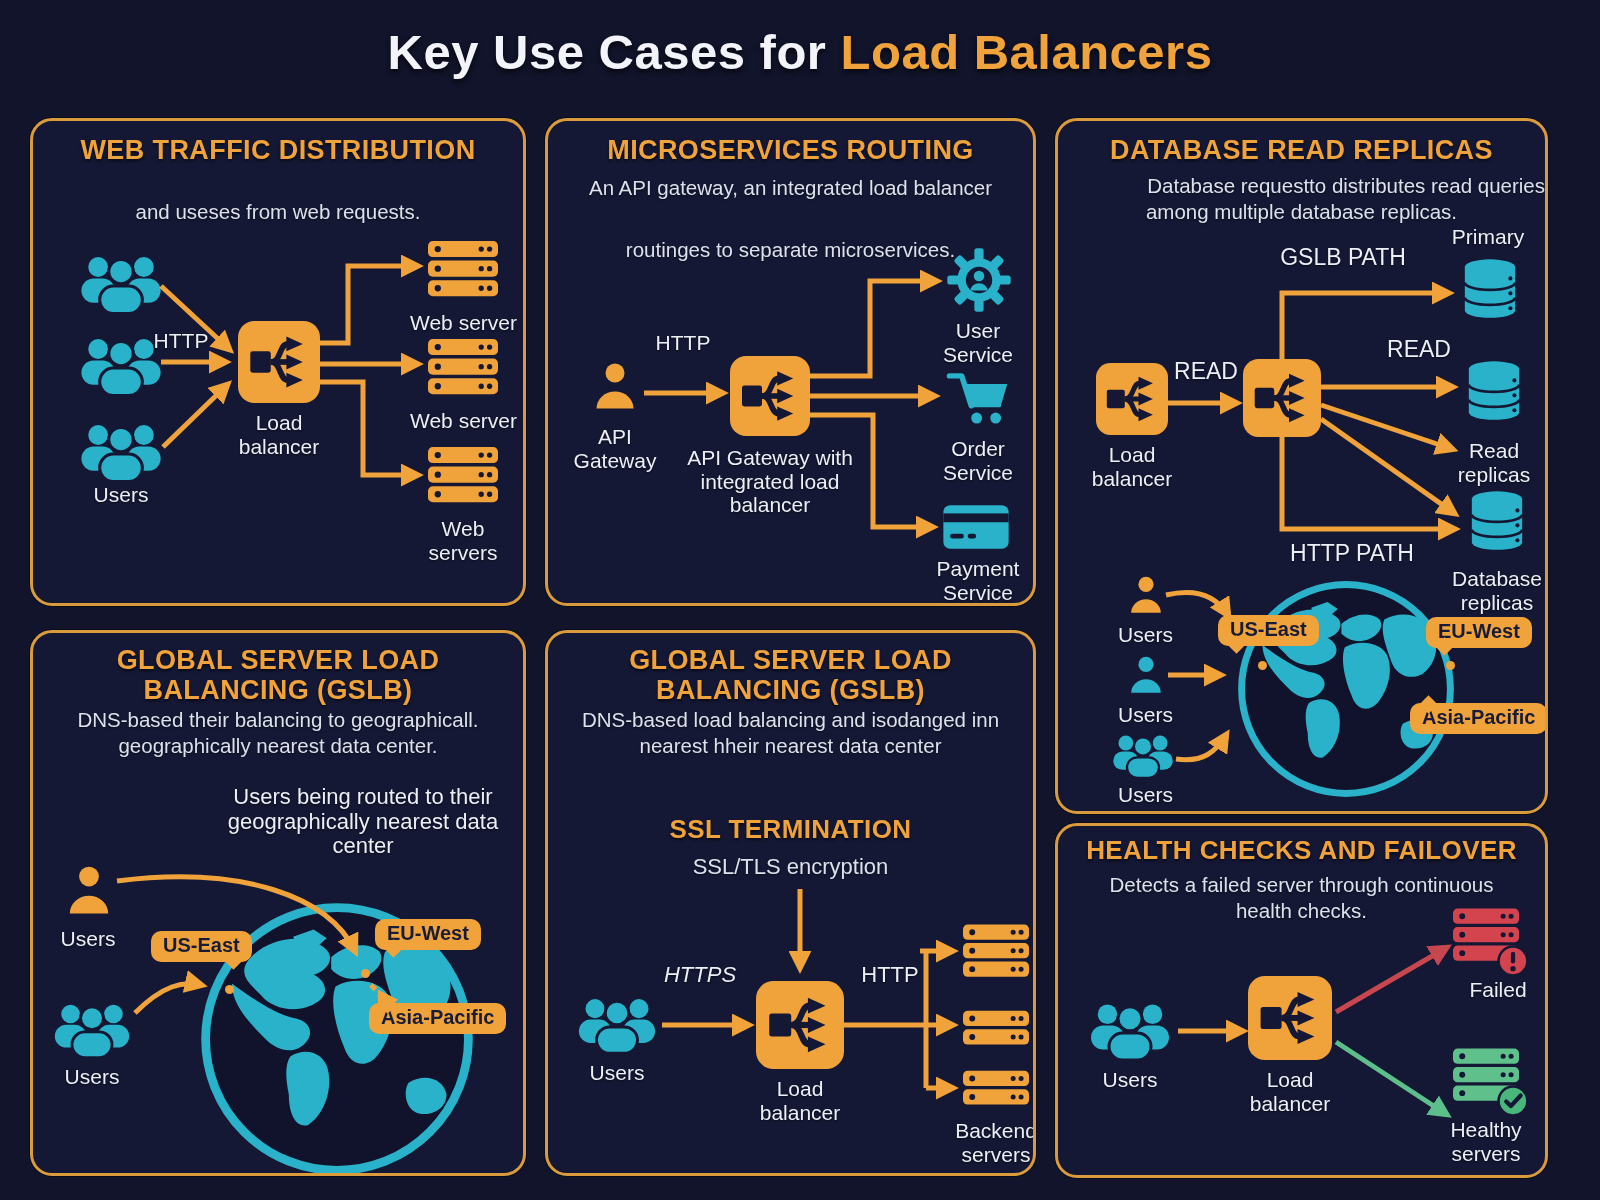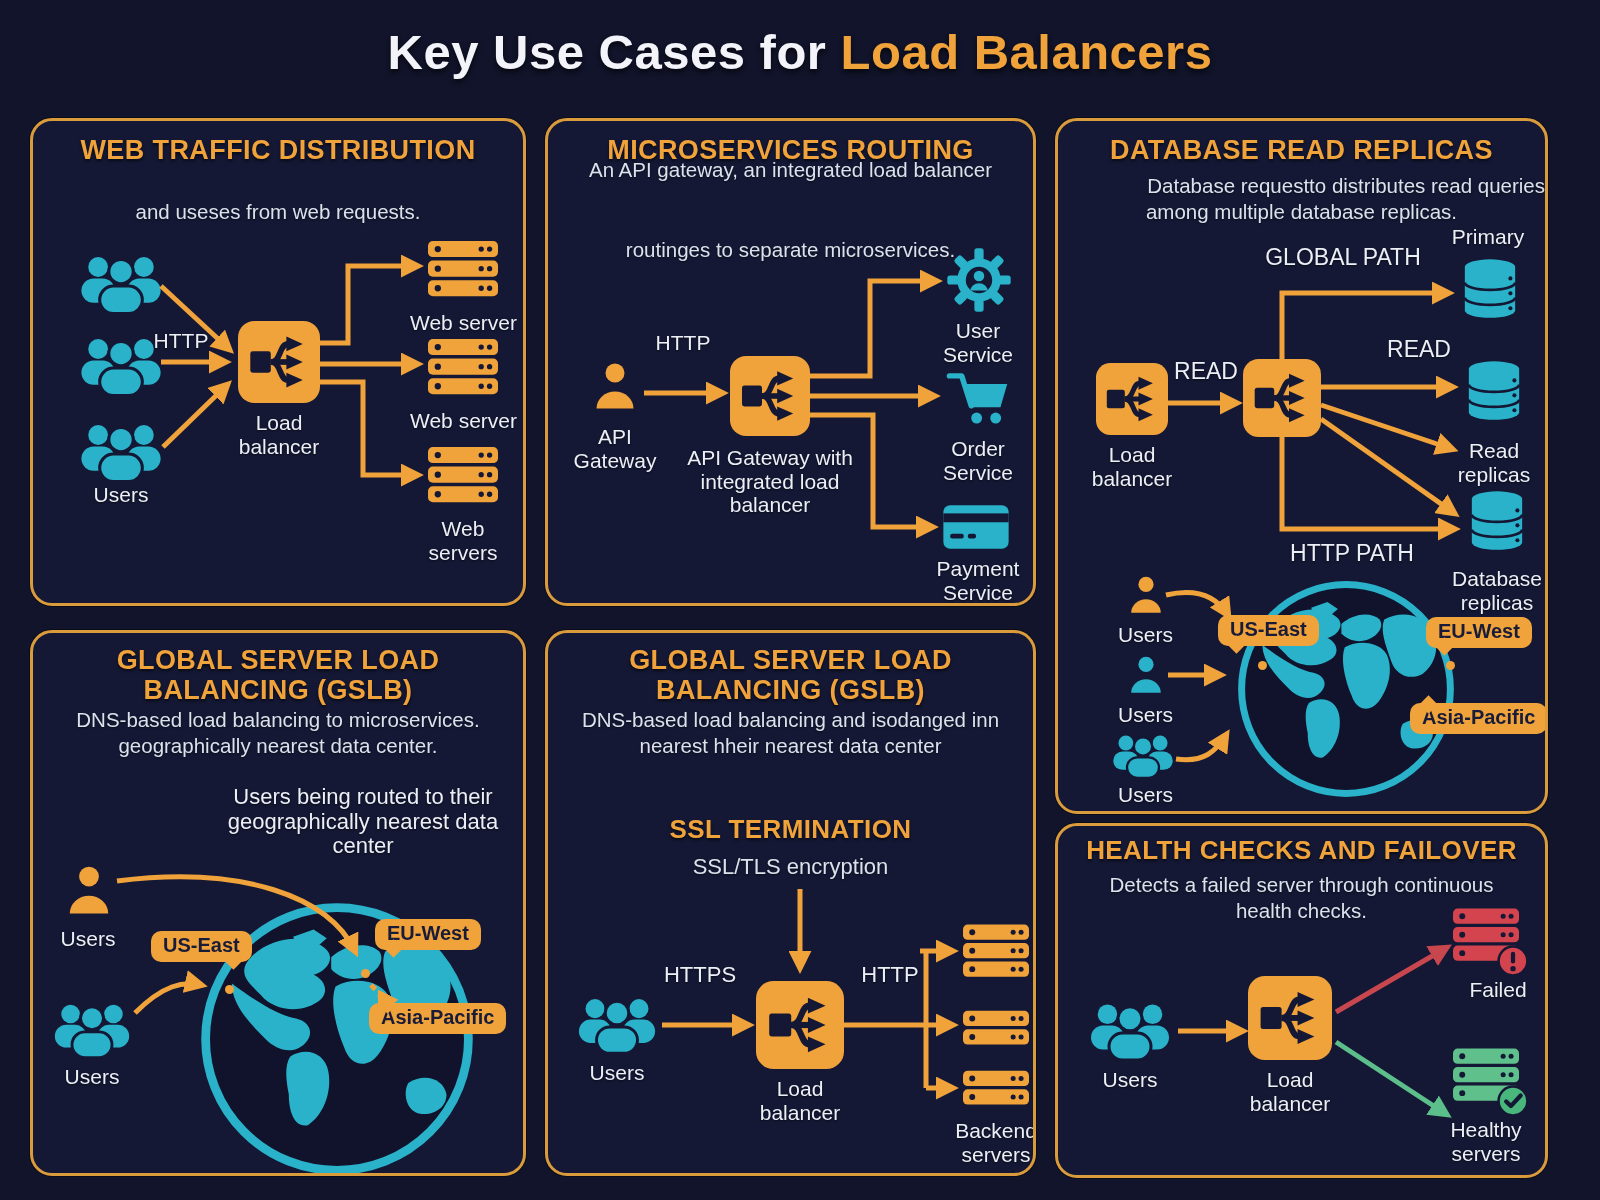--- a/index.html
+++ b/index.html
@@ -247,21 +247,21 @@
   <div class="lbl" style="left:368px;top:288px;width:125px;">Web server</div>
 
   <svg class="icon orange" style="left:395px;top:318px;width:70px;height:72px;">
       <use href="#sym-server3"></use>
     </svg>
   <div class="lbl" style="left:388px;top:396px;width:84px;">Web servers</div>
 </div>
 
 <div class="panel" style="left:545px;top:118px;width:485px;height:482px;">
   <div class="p-head" style="top:14px;">MICROSERVICES ROUTING</div>
-  <div class="sub" style="top:36px;">An API gateway, an integrated load balancer</div>
+  <div class="sub" style="top:54px;">An API gateway, an integrated load balancer</div>
   <div class="sub" style="top:78px;margin-top:38px;">routinges to separate microservices.</div>
 
   <svg class="arrows" width="485" height="482">
     <path class="ar" d="M96,272 H174" marker-end="url(#ah-o)"></path>
     <path class="ar" d="M262,255 H322 V160 H388" marker-end="url(#ah-o)"></path>
     <path class="ar" d="M262,275 H386" marker-end="url(#ah-o)"></path>
     <path class="ar" d="M262,294 H325 V406 H384" marker-end="url(#ah-o)"></path>
   </svg>
 
   <svg class="icon orange" style="left:42px;top:232px;width:50px;height:64px;">
@@ -306,21 +306,21 @@
     <path class="ar" d="M224,316 V408 H396" marker-end="url(#ah-o)"></path>
     <path class="ar" d="M108,474 C142,466 160,478 170,494" marker-end="url(#ah-o)"></path>
     <path class="ar" d="M110,554 H162" marker-end="url(#ah-o)"></path>
     <path class="ar" d="M118,638 C146,642 158,630 168,614" marker-end="url(#ah-o)"></path>
   </svg>
 
   <div class="lbl" style="left:380px;top:104px;width:100px;">Primary</div>
   <svg class="icon teal" style="left:398px;top:132px;width:68px;height:78px;">
       <use href="#sym-db"></use>
     </svg>
-  <div class="lbl big" style="left:200px;top:124px;width:170px;">GLOBAL PATH</div>
+  <div class="lbl big" style="left:200px;top:124px;width:170px;">GSLB PATH</div>
 
   <svg class="icon" style="left:38px;top:242px;width:72px;height:72px;">
       <use href="#sym-lb"></use>
     </svg>
   <div class="lbl" style="left:24px;top:322px;width:100px;">Load balancer</div>
 
   <div class="lbl big" style="left:106px;top:238px;width:84px;">READ</div>
 
   <svg class="icon" style="left:185px;top:238px;width:78px;height:78px;">
       <use href="#sym-lb"></use>
@@ -361,21 +361,21 @@
 
   <div class="callout pt-bl" style="left:160px;top:494px;">US-East</div>
   <div class="callout pt-bl" style="left:368px;top:496px;">EU-West</div>
   <div class="callout pt-tl" style="left:352px;top:582px;">Asia-Pacific</div>
   <div class="dot" style="left:200px;top:540px;"></div>
   <div class="dot" style="left:388px;top:540px;"></div>
 </div>
 
 <div class="panel" style="left:30px;top:630px;width:490px;height:540px;">
   <div class="p-head narrow" style="top:12px;">GLOBAL SERVER LOAD BALANCING (GSLB)</div>
-  <div class="sub" style="top:74px;">DNS-based load balancing to microservices.</div>
+  <div class="sub" style="top:74px;">DNS-based their balancing to geographicall.</div>
   <div class="sub" style="top:100px;">geographically nearest data center.</div>
 
   <div class="lbl" style="left:180px;top:152px;width:300px;font-size:22px;">Users being routed to their geographically nearest data center</div>
 
   <svg class="arrows" width="490" height="540">
     <path class="ar" d="M84,248 C210,232 296,264 322,318" marker-end="url(#ah-o)"></path>
     <path class="ar" d="M102,380 C130,352 150,348 168,352" marker-end="url(#ah-o)"></path>
     <path class="ar" d="M338,352 C348,362 352,368 348,376" stroke-dasharray="6,6" stroke-width="3" marker-end="url(#ah-o)"></path>
   </svg>
 
@@ -415,21 +415,21 @@
     <path class="ar" d="M372,318 H404" marker-end="url(#ah-o)"></path>
     <path class="ar" d="M378,392 H404" marker-end="url(#ah-o)"></path>
     <path class="ar" d="M378,455 H404" marker-end="url(#ah-o)"></path>
   </svg>
 
   <svg class="icon teal" style="left:28px;top:360px;width:82px;height:62px;">
       <use href="#sym-users"></use>
     </svg>
   <div class="lbl" style="left:28px;top:428px;width:82px;">Users</div>
 
-  <div class="lbl" style="left:104px;top:330px;width:96px;font-size:22px;">HTTPS</div>
+  <div class="lbl" style="left:104px;top:330px;width:96px;font-size:22px;font-style:italic;">HTTPS</div>
 
   <svg class="icon" style="left:208px;top:348px;width:88px;height:88px;">
       <use href="#sym-lb"></use>
     </svg>
   <div class="lbl" style="left:193px;top:444px;width:118px;">Load balancer</div>
 
   <div class="lbl" style="left:300px;top:330px;width:84px;font-size:22px;">HTTP</div>
 
   <svg class="icon orange" style="left:415px;top:282px;width:66px;height:72px;">
       <use href="#sym-server3"></use>

